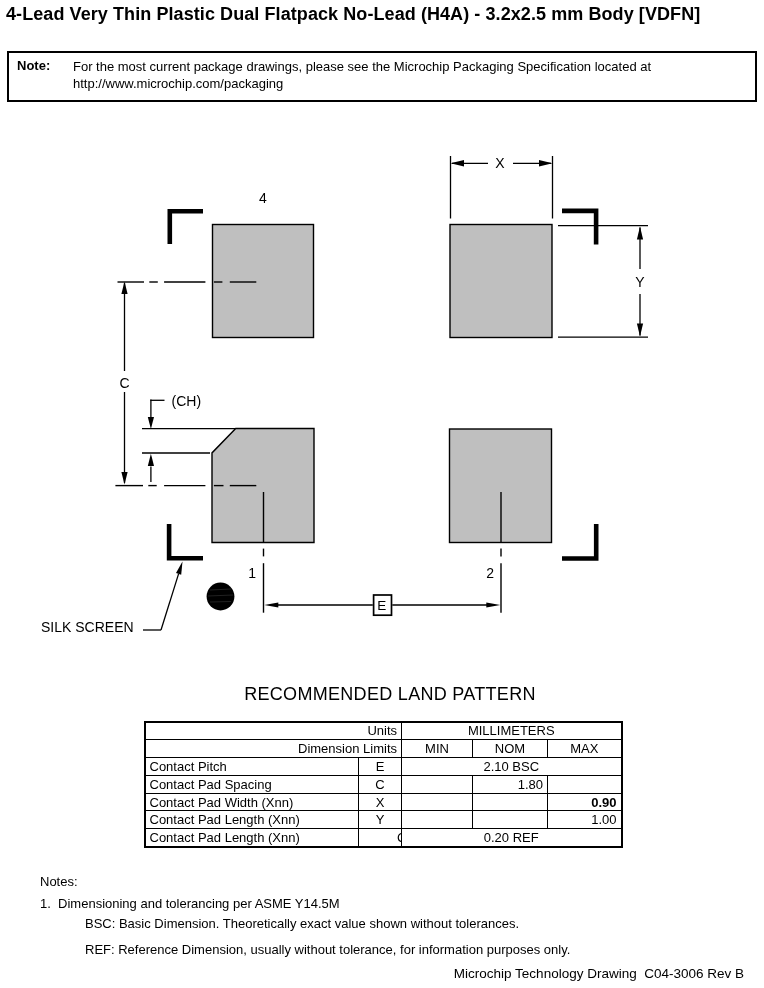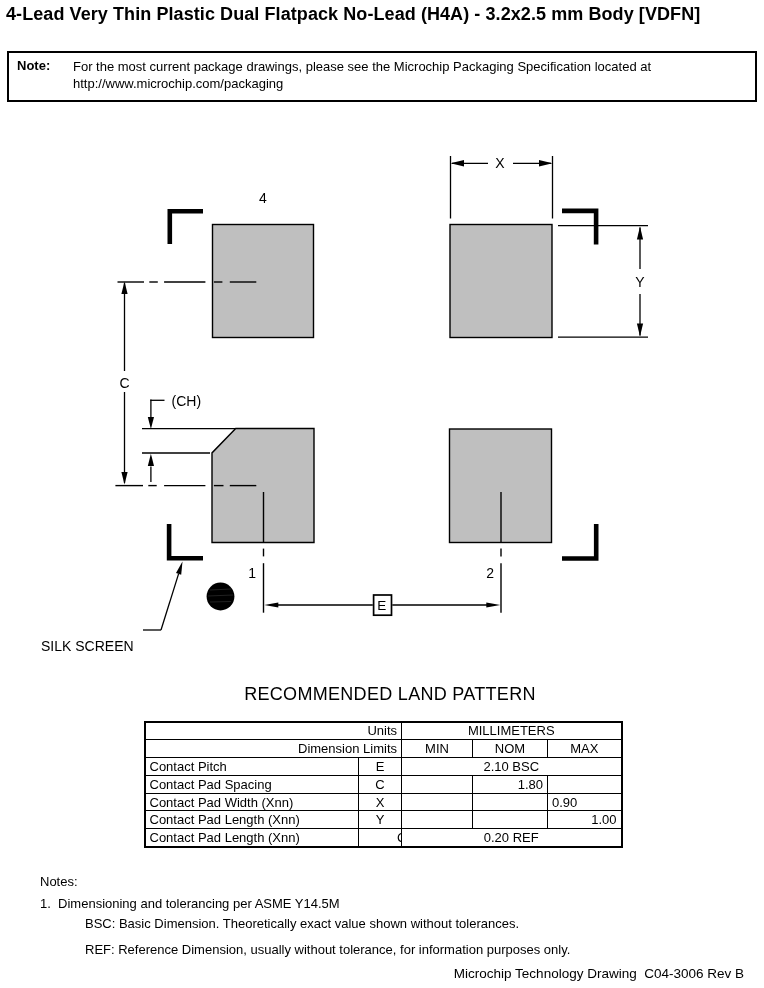--- a/index.html
+++ b/index.html
@@ -147,21 +147,21 @@
     </g>
   </g>
 
   <g stroke="#000" stroke-width="1.3" fill="#000">
     <line x1="143" y1="630" x2="161" y2="630"></line>
     <line x1="161" y1="630" x2="178.6" y2="573.9"></line>
     <polygon points="182.5,561.5 176,573.1 181.2,574.7" stroke="none"></polygon>
   </g>
 </svg>
 
-<div class="abs" style="left:41px;top:638px;font-size:14px;">SILK SCREEN</div>
+<div class="abs" style="left:41px;top:619px;font-size:14px;">SILK SCREEN</div>
 
 <div class="abs" style="left:8px;top:684px;width:764px;text-align:center;font-size:18px;letter-spacing:0.3px;">RECOMMENDED LAND PATTERN</div>
 
 <table id="dimtable" class="abs" style="left:143.5px;top:720.5px;width:477px;">
   <colgroup>
       <col style="width:214px">
       <col style="width:43px">
       <col style="width:71px">
       <col style="width:75px">
       <col style="width:74px">
@@ -187,21 +187,21 @@
         <td style="text-align:center;">C</td>
         <td></td>
         <td style="text-align:right;">1.80</td>
         <td></td>
       </tr>
   <tr>
         <td>Contact Pad Width (Xnn)</td>
         <td style="text-align:center;">X</td>
         <td></td>
         <td></td>
-        <td style="text-align:left;">0.90</td>
+        <td style="text-align:right;font-weight:bold;">0.90</td>
       </tr>
   <tr>
         <td>Contact Pad Length (Xnn)</td>
         <td style="text-align:center;">Y</td>
         <td></td>
         <td></td>
         <td style="text-align:right;">1.00</td>
       </tr>
   <tr>
         <td>Contact Pad Length (Xnn)</td>

